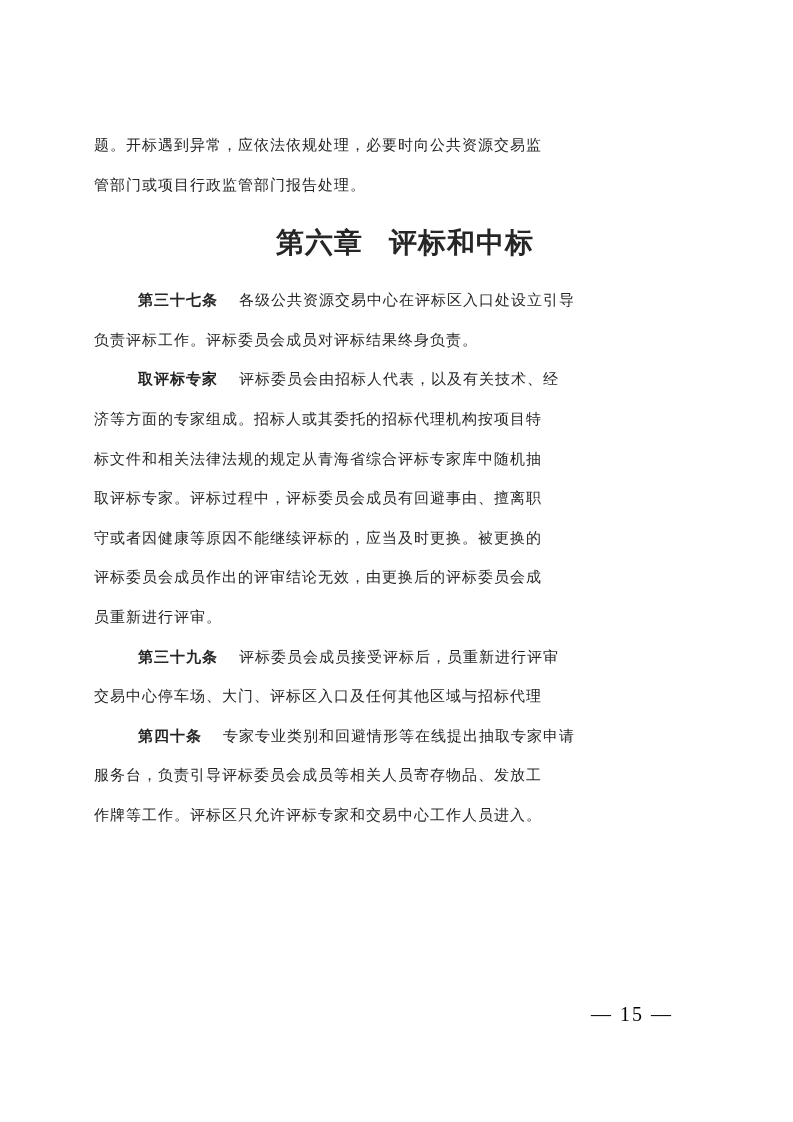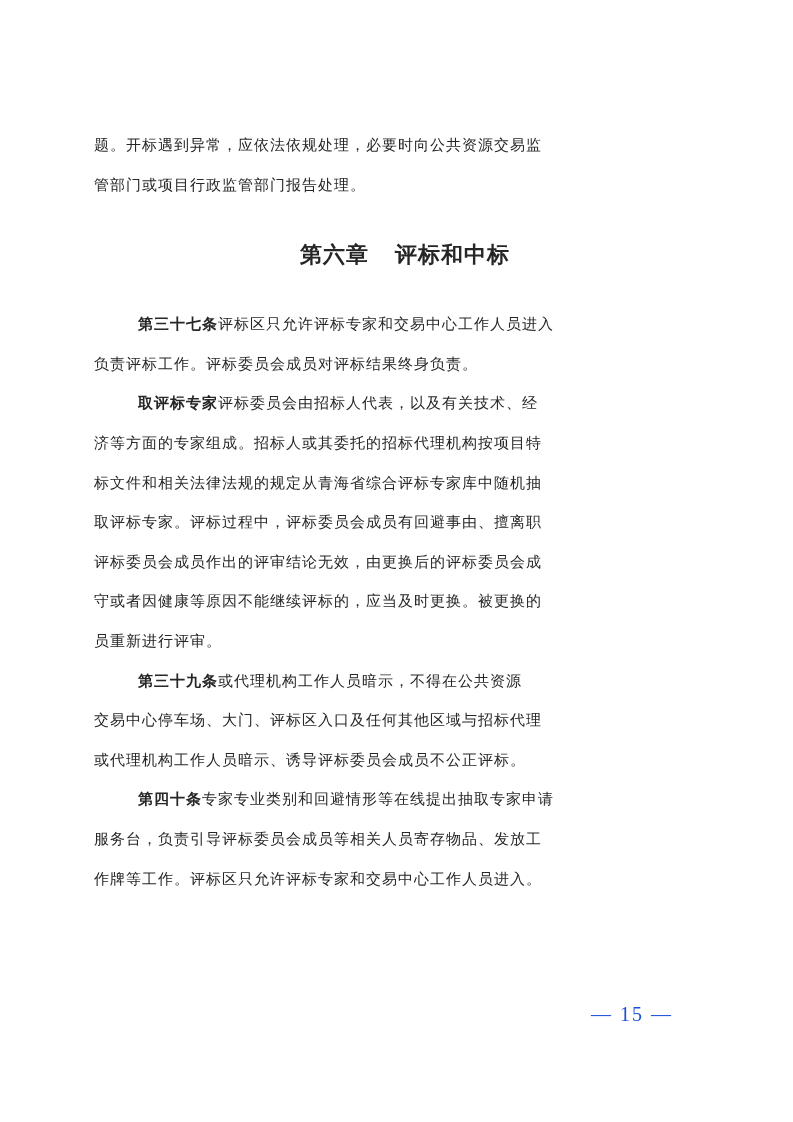--- a/index.html
+++ b/index.html
@@ -28,69 +28,69 @@
     font-size: 15px;
     line-height: 39.6px;
     letter-spacing: 1px;
     white-space: nowrap;
   }
   .indent {
     padding-left: 44px;
   }
   .art-label {
     font-weight: 700;
+    margin-right: 21px;
   }
   .chapter {
-    margin: 30px 0;
-    font-size: 22px;
+    margin: 18px 0;
+    font-size: 28px;
     font-weight: 700;
     line-height: 40px;
     text-align: center;
     letter-spacing: 1px;
     white-space: nowrap;
   }
   .chapter-gap {
     display: inline-block;
     width: 26px;
   }
   .footer {
     position: absolute;
     top: 1000px;
     right: 120px;
     font-size: 20px;
     line-height: 28px;
     letter-spacing: 2px;
-    color: #1d4ed8;
+    color: #000000;
   }
 </style>
 </head>
 <body>
 
 <div class="page">
   <div class="content">
 
     <p class="line">题。开标遇到异常，应依法依规处理，必要时向公共资源交易监</p>
     <p class="line">管部门或项目行政监管部门报告处理。</p>
 
     <h2 class="chapter"><span>第六章</span><span class="chapter-gap"></span><span>评标和中标</span></h2>
 
-    <p class="line indent"><span class="art-label">第三十七条</span><span>评标区只允许评标专家和交易中心工作人员进入</span></p>
+    <p class="line indent"><span class="art-label">第三十七条</span><span>各级公共资源交易中心在评标区入口处设立引导</span></p>
     <p class="line">负责评标工作。评标委员会成员对评标结果终身负责。</p>
 
     <p class="line indent"><span class="art-label">取评标专家</span><span>评标委员会由招标人代表，以及有关技术、经</span></p>
     <p class="line">济等方面的专家组成。招标人或其委托的招标代理机构按项目特</p>
     <p class="line">标文件和相关法律法规的规定从青海省综合评标专家库中随机抽</p>
     <p class="line">取评标专家。评标过程中，评标委员会成员有回避事由、擅离职</p>
+    <p class="line">守或者因健康等原因不能继续评标的，应当及时更换。被更换的</p>
     <p class="line">评标委员会成员作出的评审结论无效，由更换后的评标委员会成</p>
-    <p class="line">守或者因健康等原因不能继续评标的，应当及时更换。被更换的</p>
     <p class="line">员重新进行评审。</p>
 
-    <p class="line indent"><span class="art-label">第三十九条</span><span>或代理机构工作人员暗示，不得在公共资源</span></p>
+    <p class="line indent"><span class="art-label">第三十九条</span><span>评标委员会成员接受评标后，员重新进行评审</span></p>
     <p class="line">交易中心停车场、大门、评标区入口及任何其他区域与招标代理</p>
-    <p class="line">或代理机构工作人员暗示、诱导评标委员会成员不公正评标。</p>
 
     <p class="line indent"><span class="art-label">第四十条</span><span>专家专业类别和回避情形等在线提出抽取专家申请</span></p>
     <p class="line">服务台，负责引导评标委员会成员等相关人员寄存物品、发放工</p>
     <p class="line">作牌等工作。评标区只允许评标专家和交易中心工作人员进入。</p>
 
   </div>
 
   <div class="footer">— 15 —</div>
 </div>
 

